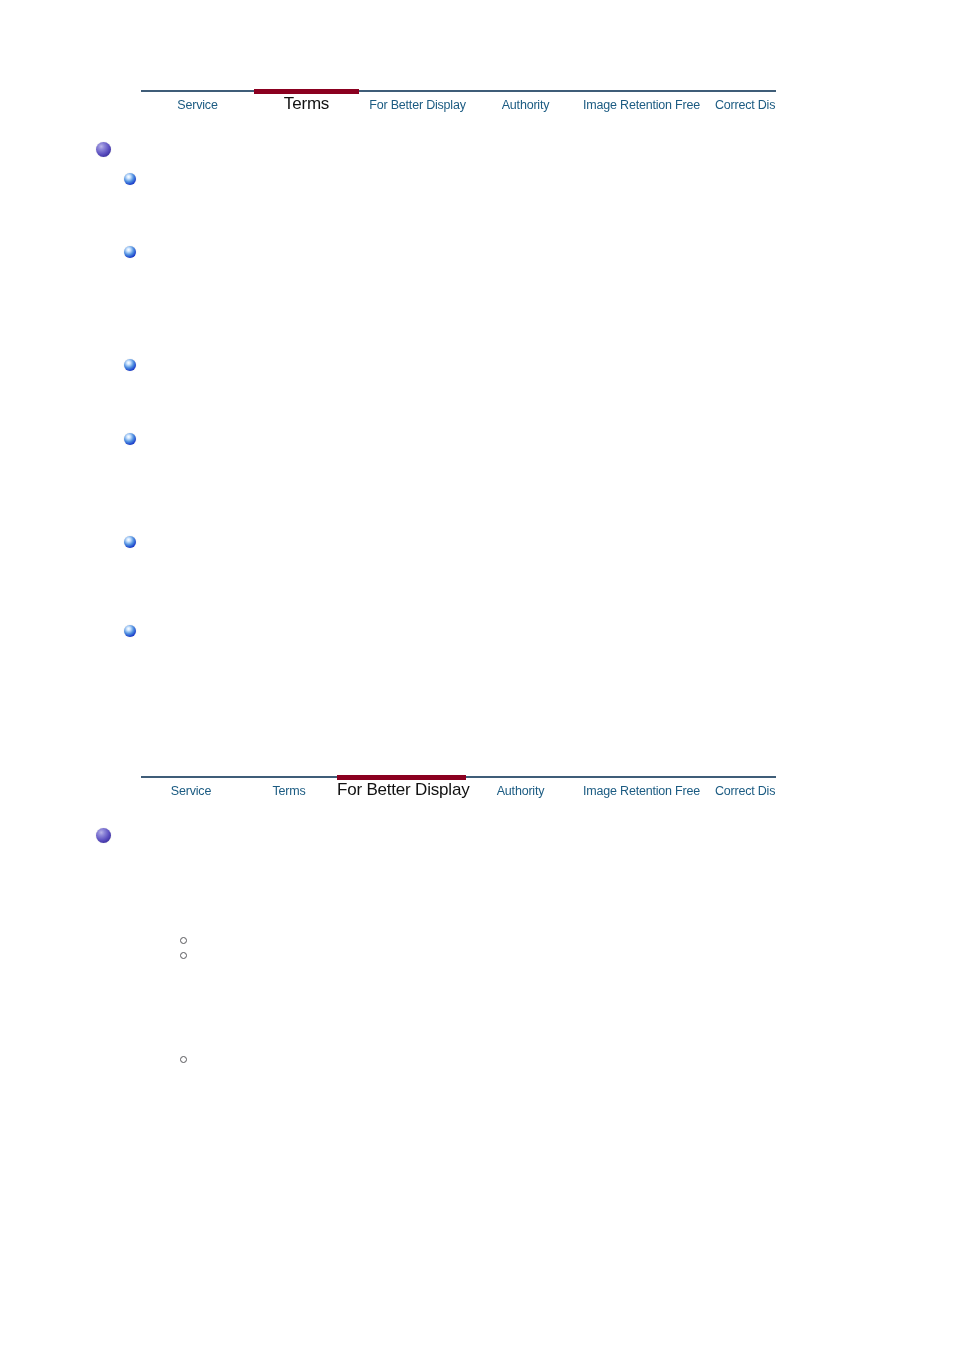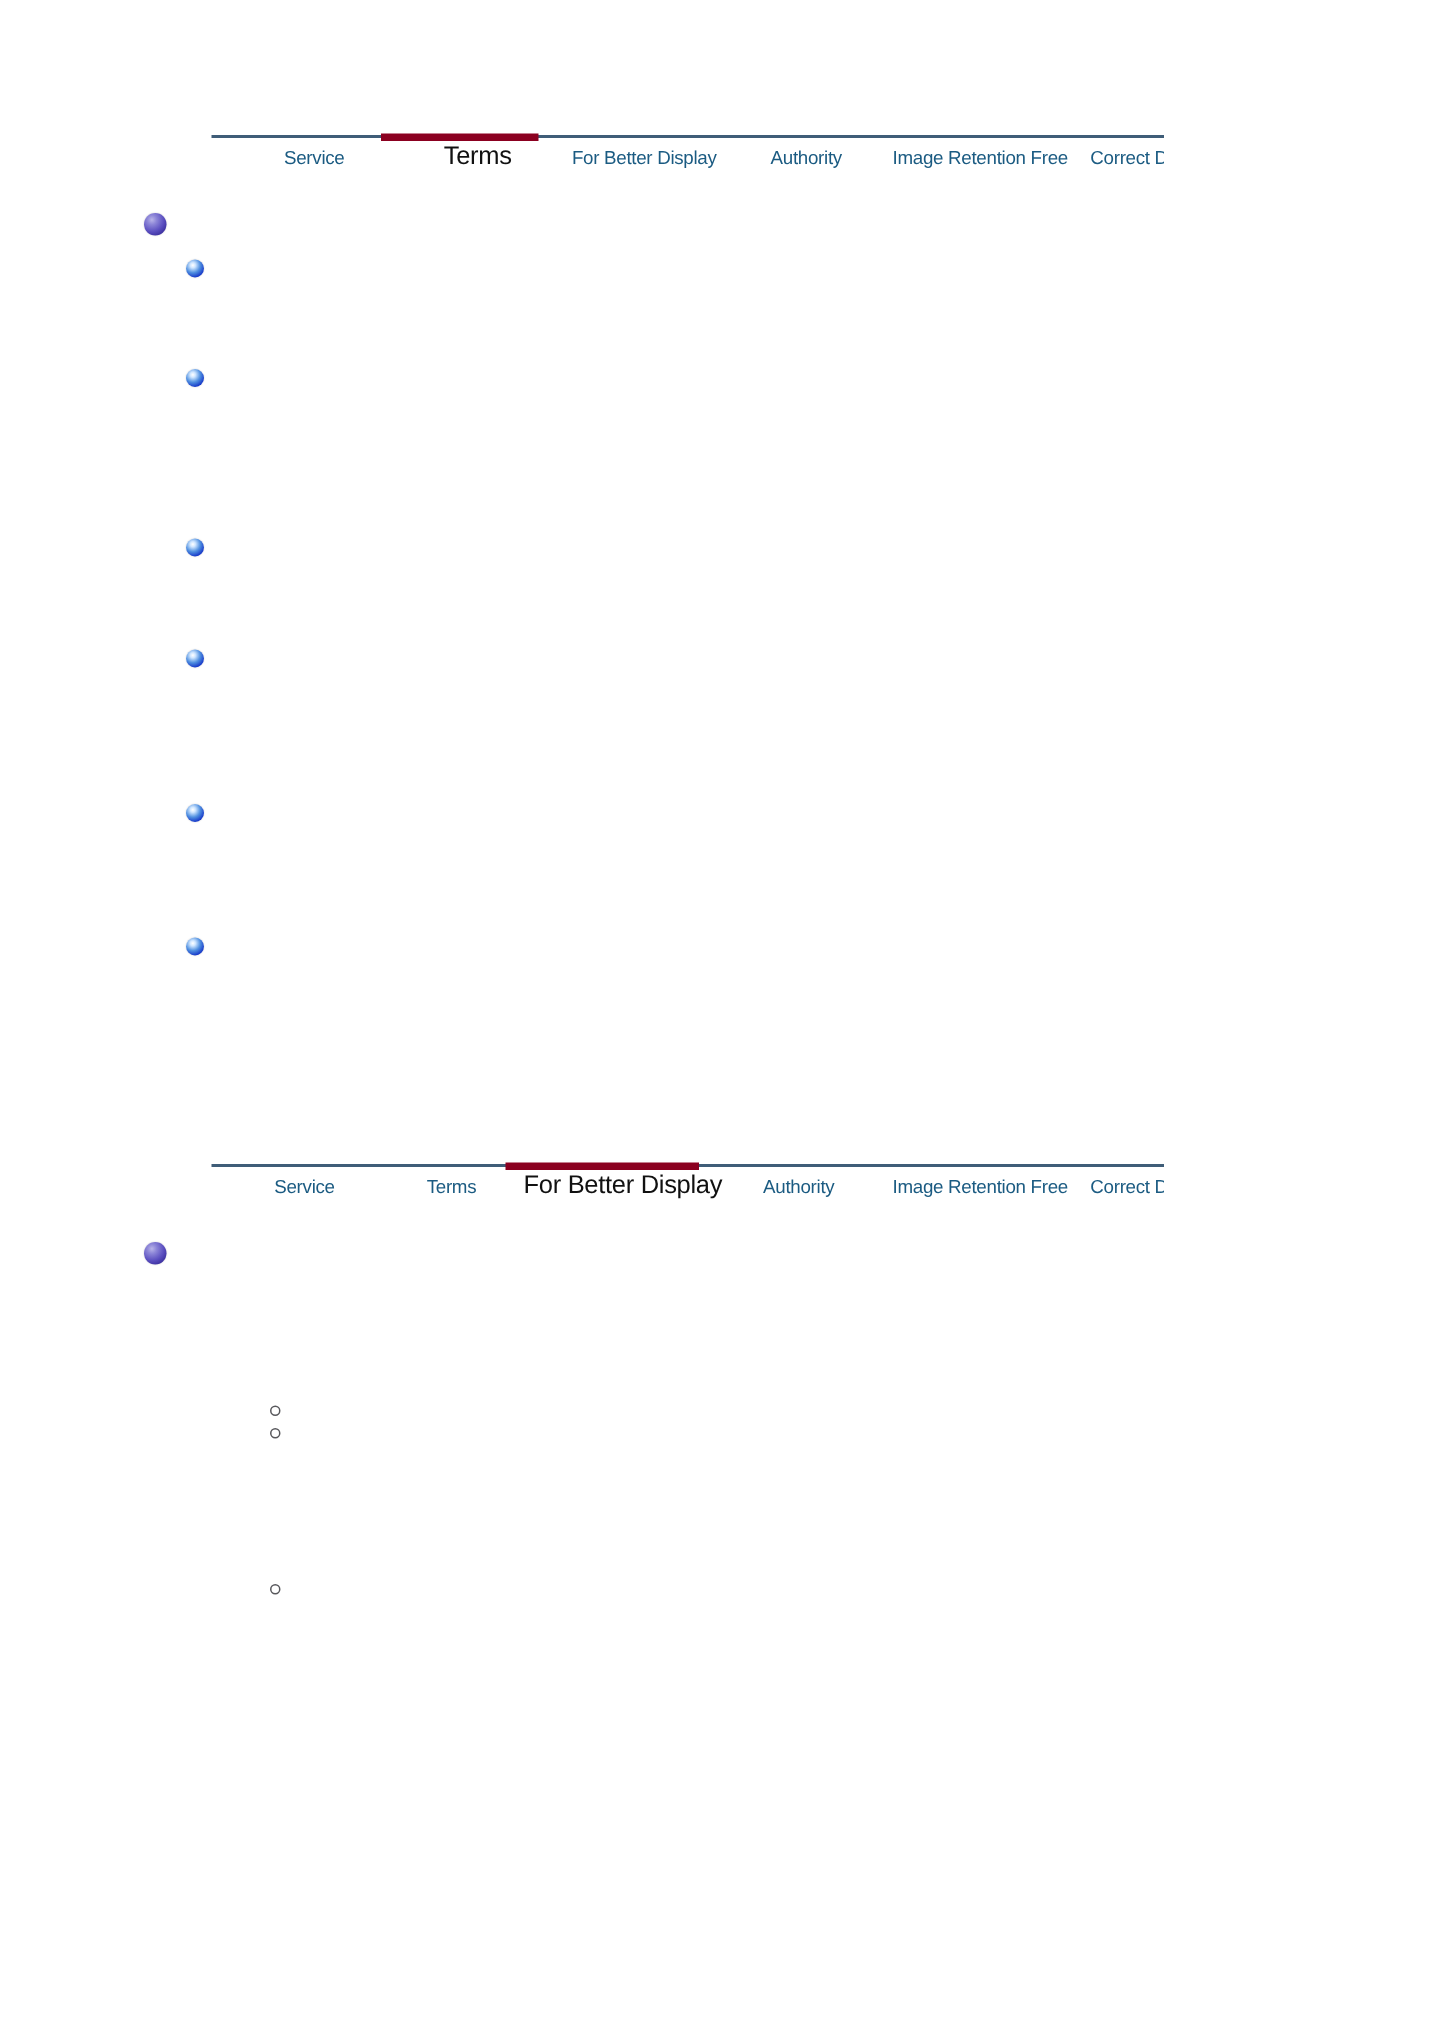--- a/index.html
+++ b/index.html
@@ -50,21 +50,21 @@
     background: #3f5d78;
   }
   .tabbar .active-bar {
     position: absolute;
     top: 1px;
     height: 5px;
     background: #8b0020;
   }
   .tabs {
     position: absolute;
-    left: 12px;
+    left: 0;
     top: 8px;
     display: flex;
     align-items: flex-end;
     white-space: nowrap;
   }
   .tab {
     color: #1b5b82;
     font-size: 12.5px;
     font-family: "Liberation Sans", sans-serif;
     line-height: 18px;

